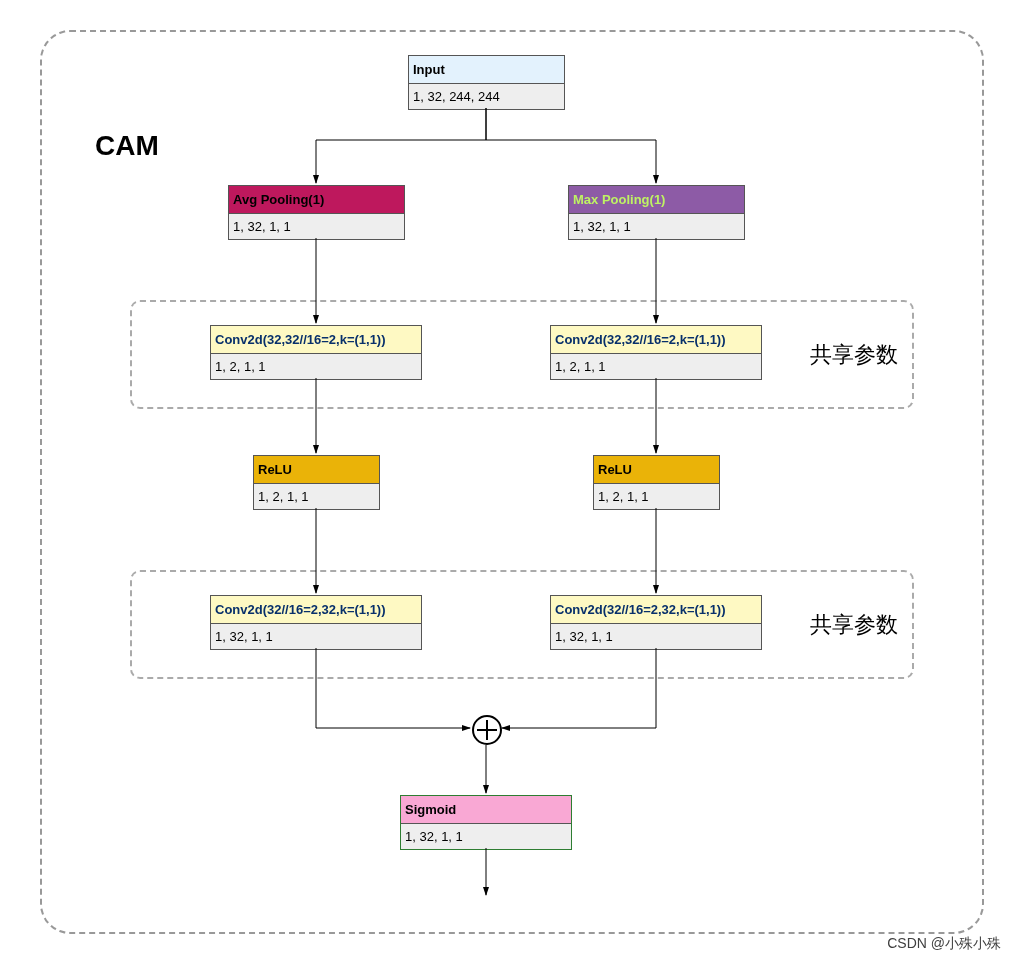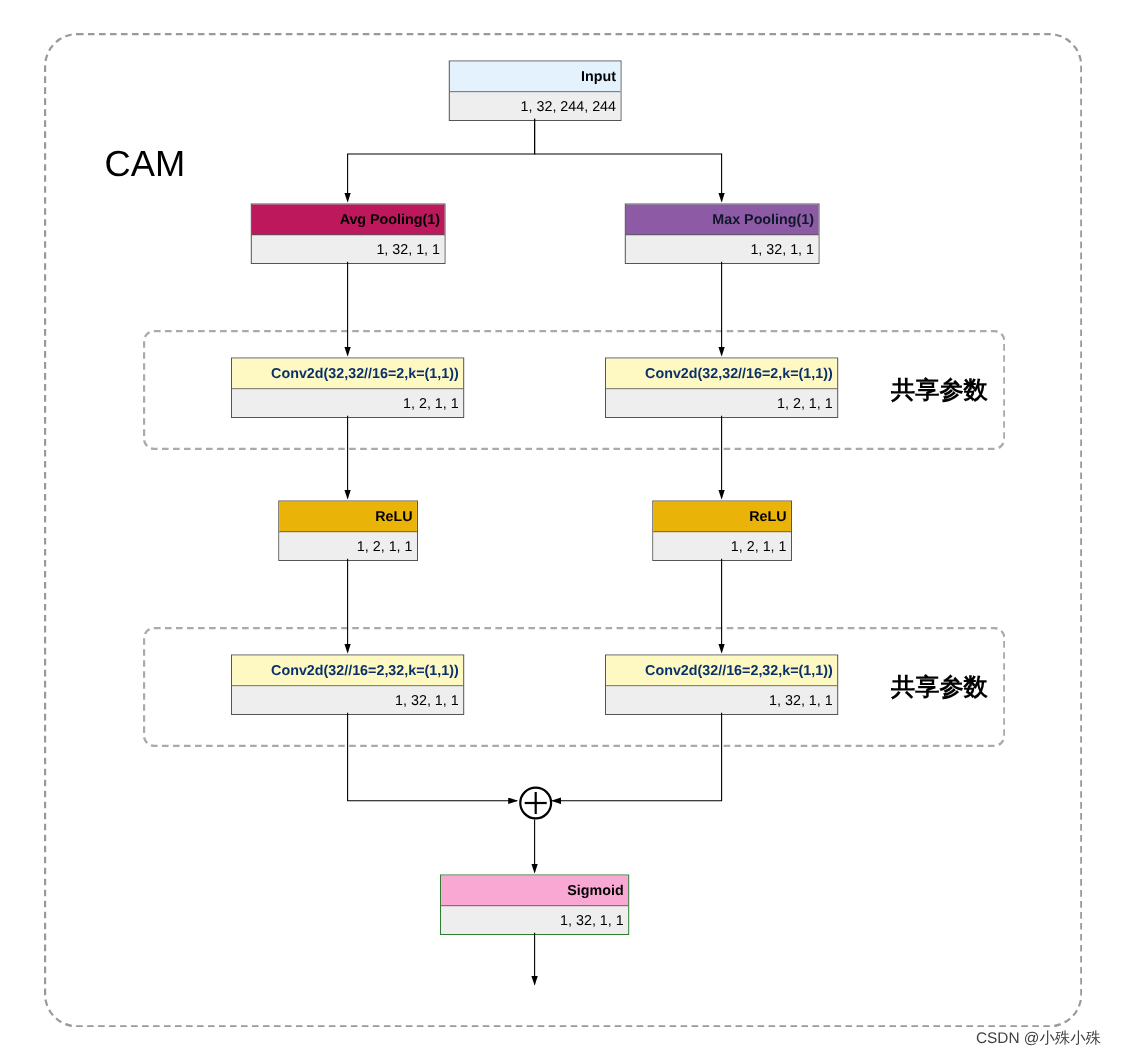--- a/index.html
+++ b/index.html
@@ -1,30 +1,30 @@
 <!DOCTYPE html>
 <html><head>
 <meta charset="utf-8">
 <style>
   html,body{margin:0;padding:0;background:#fff;font-family:Arial,"Microsoft YaHei",sans-serif}
   .canvas{position:relative;width:1021px;height:961px}
   .outer-dash{position:absolute;left:40px;top:30px;width:940px;height:900px;border:2px dashed #999;border-radius:30px}
-  .title{position:absolute;font-size:33px;font-weight:normal;color:#000}
-  .node{position:absolute;text-align:right;border:1px solid #555}
+  .title{position:absolute;font-size:28px;font-weight:bold;color:#000}
+  .node{position:absolute;text-align:left;border:1px solid #555}
   .node .hdr{font-weight:bold;padding:6px 4px;font-size:13px;border-bottom:1px solid #555}
   .node .shape{font-size:13px;padding:5px 4px;background:#eee}
   .input .hdr{background:#e3f2fd}
   .avgpool .hdr{background:#be185d}
-  .maxpool .hdr{background:#8d5ba6;color:#0f172a}
+  .maxpool .hdr{background:#8d5ba6;color:#bef264}
   .conv .hdr{background:#fef9c3;color:#08306b}
   .relu .hdr{background:#eab308}
   .sigmoid{border-color:#2e7d32}
   .sigmoid .hdr{background:#f9a8d4}
   .shared-box{position:absolute;border:2px dashed #aaa;border-radius:10px}
-  .shared-label{position:absolute;font-size:22px;font-weight:bold;color:#000}
+  .shared-label{position:absolute;font-size:22px;font-weight:normal;color:#000}
   .plus{position:absolute;width:26px;height:26px;border:2px solid #000;border-radius:50%;background:#fff}
   .plus::before,.plus::after{content:"";position:absolute;background:#000}
   .plus::before{left:12px;top:3px;width:2px;height:20px}
   .plus::after{top:12px;left:3px;height:2px;width:20px}
   svg.arrows{position:absolute;left:0;top:0;width:1021px;height:961px;pointer-events:none}
   .watermark{position:absolute;right:20px;bottom:8px;color:#404040;font-size:14px}
 </style>
 </head>
 <body>
 

